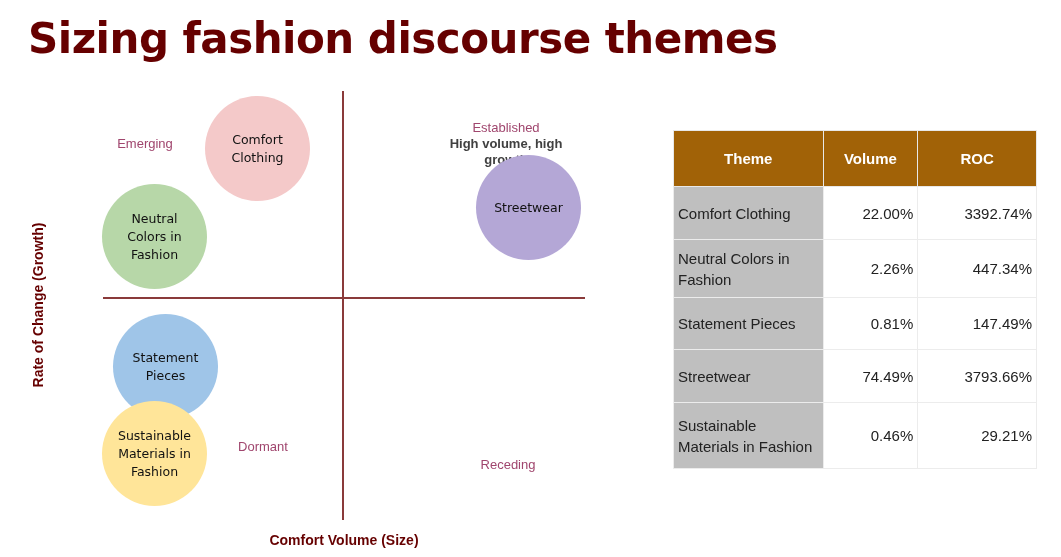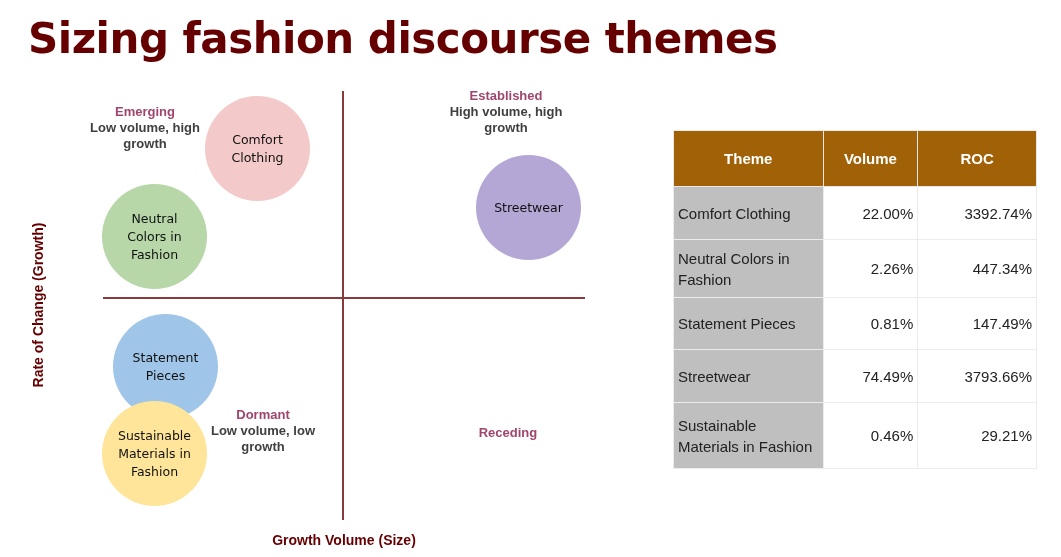--- a/index.html
+++ b/index.html
@@ -3,51 +3,49 @@
 <meta charset="utf-8">
 <style>
   html, body { margin:0; padding:0; }
   body { width:1061px; height:557px; background:#ffffff; position:relative; overflow:hidden; font-family:"Liberation Sans", sans-serif; }
   .title { position:absolute; left:28px; top:14px; font-family:"DejaVu Sans", sans-serif; font-weight:bold; font-size:42px; color:#660000; letter-spacing:-0.5px; white-space:nowrap; }
   .axis-v { position:absolute; left:342px; top:91px; width:2px; height:429px; background:#8a3a3a; }
   .axis-h { position:absolute; left:103px; top:297px; width:482px; height:2px; background:#8a3a3a; }
   .ylabel { position:absolute; left:38px; top:305px; transform:translate(-50%,-50%) rotate(-90deg); font-weight:bold; font-size:14px; color:#660000; white-space:nowrap; }
   .xlabel { position:absolute; left:344px; top:532px; transform:translateX(-50%); font-weight:bold; font-size:14px; color:#660000; white-space:nowrap; }
   .quad { position:absolute; text-align:center; font-size:13px; color:#404040; line-height:16px; transform:translateX(-50%); }
-  .quad .qname { font-weight:bold; color:#a0466e; display:block; }
+  .quad .qname { font-weight:normal; color:#a0466e; display:block;margin-top:32px; }
   .quad .qdesc { display:block;font-weight:bold; }
   .bubble { position:absolute; border-radius:50%; display:flex; align-items:center; justify-content:center; text-align:center; font-family:"DejaVu Sans", sans-serif; font-size:12.5px; line-height:18px; color:#111; }
   .bubble span { display:block; padding:0 6px; }
   table.data { position:absolute; left:673px; top:130px; width:364px; border-collapse:collapse; font-size:15px; color:#222; }
   table.data th { background:#a16207; color:#fff; font-weight:bold; font-size:15px; height:53px; border:1px solid #e8e8e8; text-align:center; }
   table.data td { border:1px solid #ececec; text-align:right; padding:2px 4px; }
   table.data td.theme { background:#bfbfbf; text-align:left; padding-left:4px; line-height:21px; }
 </style>
 </head>
 <body>
 
 <div class="title">Sizing fashion discourse themes</div>
 
 <div>
   <div class="axis-v"></div>
   <div class="axis-h"></div>
   <div class="ylabel">Rate of Change (Growth)</div>
-  <div class="xlabel">Growth Volume (Size)</div>
+  <div class="xlabel">Comfort Volume (Size)</div>
 
   <div class="quad" style="left:145px; top:104px; width:130px;">
     <span class="qname">Emerging</span>
-    <span class="qdesc">Low volume, high growth</span>
   </div>
   <div class="quad" style="left:506px; top:88px; width:130px;">
     <span class="qname">Established</span>
     <span class="qdesc">High volume, high growth</span>
   </div>
   <div class="quad" style="left:263px; top:407px; width:120px;">
     <span class="qname">Dormant</span>
-    <span class="qdesc">Low volume, low growth</span>
   </div>
   <div class="quad" style="left:508px; top:425px; width:125px;">
     <span class="qname">Receding</span>
   </div>
 
   <div class="bubble" style="left:205px; top:96px; width:105px; height:105px; background:#f4c9c9;">
     <span style="width:70px;">Comfort Clothing</span>
   </div>
   <div class="bubble" style="left:102px; top:184px; width:105px; height:105px; background:#b7d7a8;">
     <span style="width:70px;">Neutral Colors in Fashion</span>

